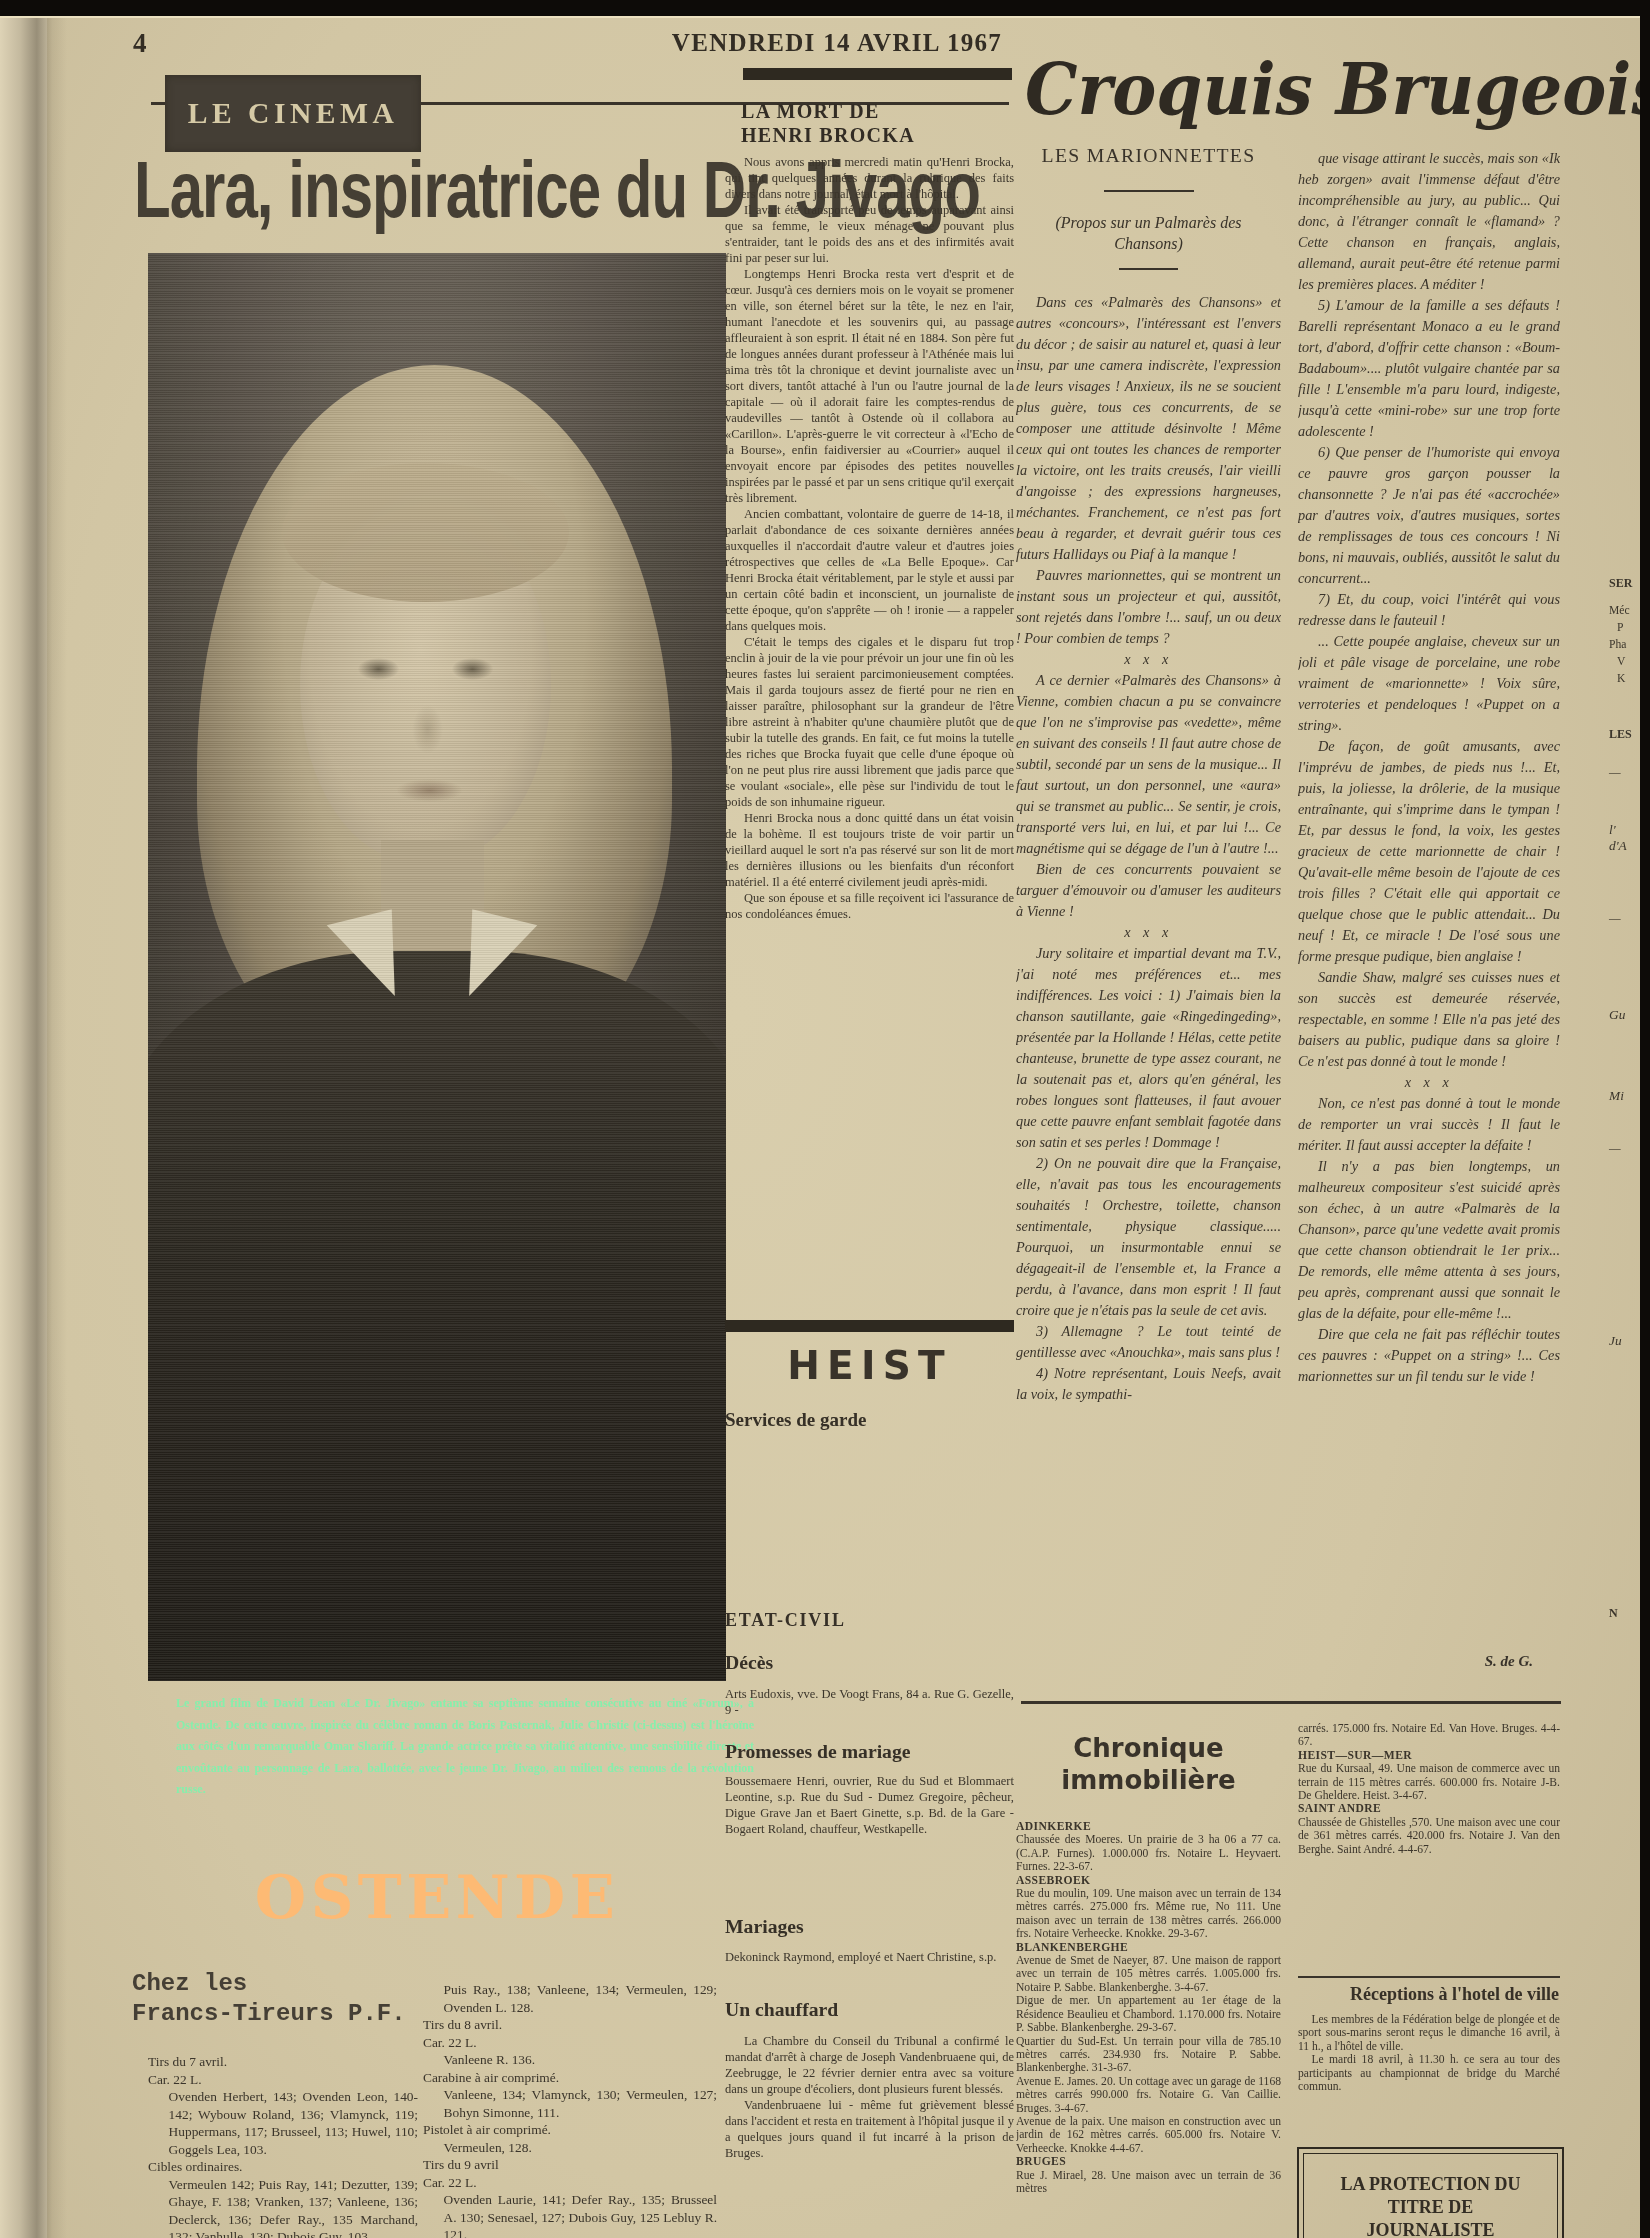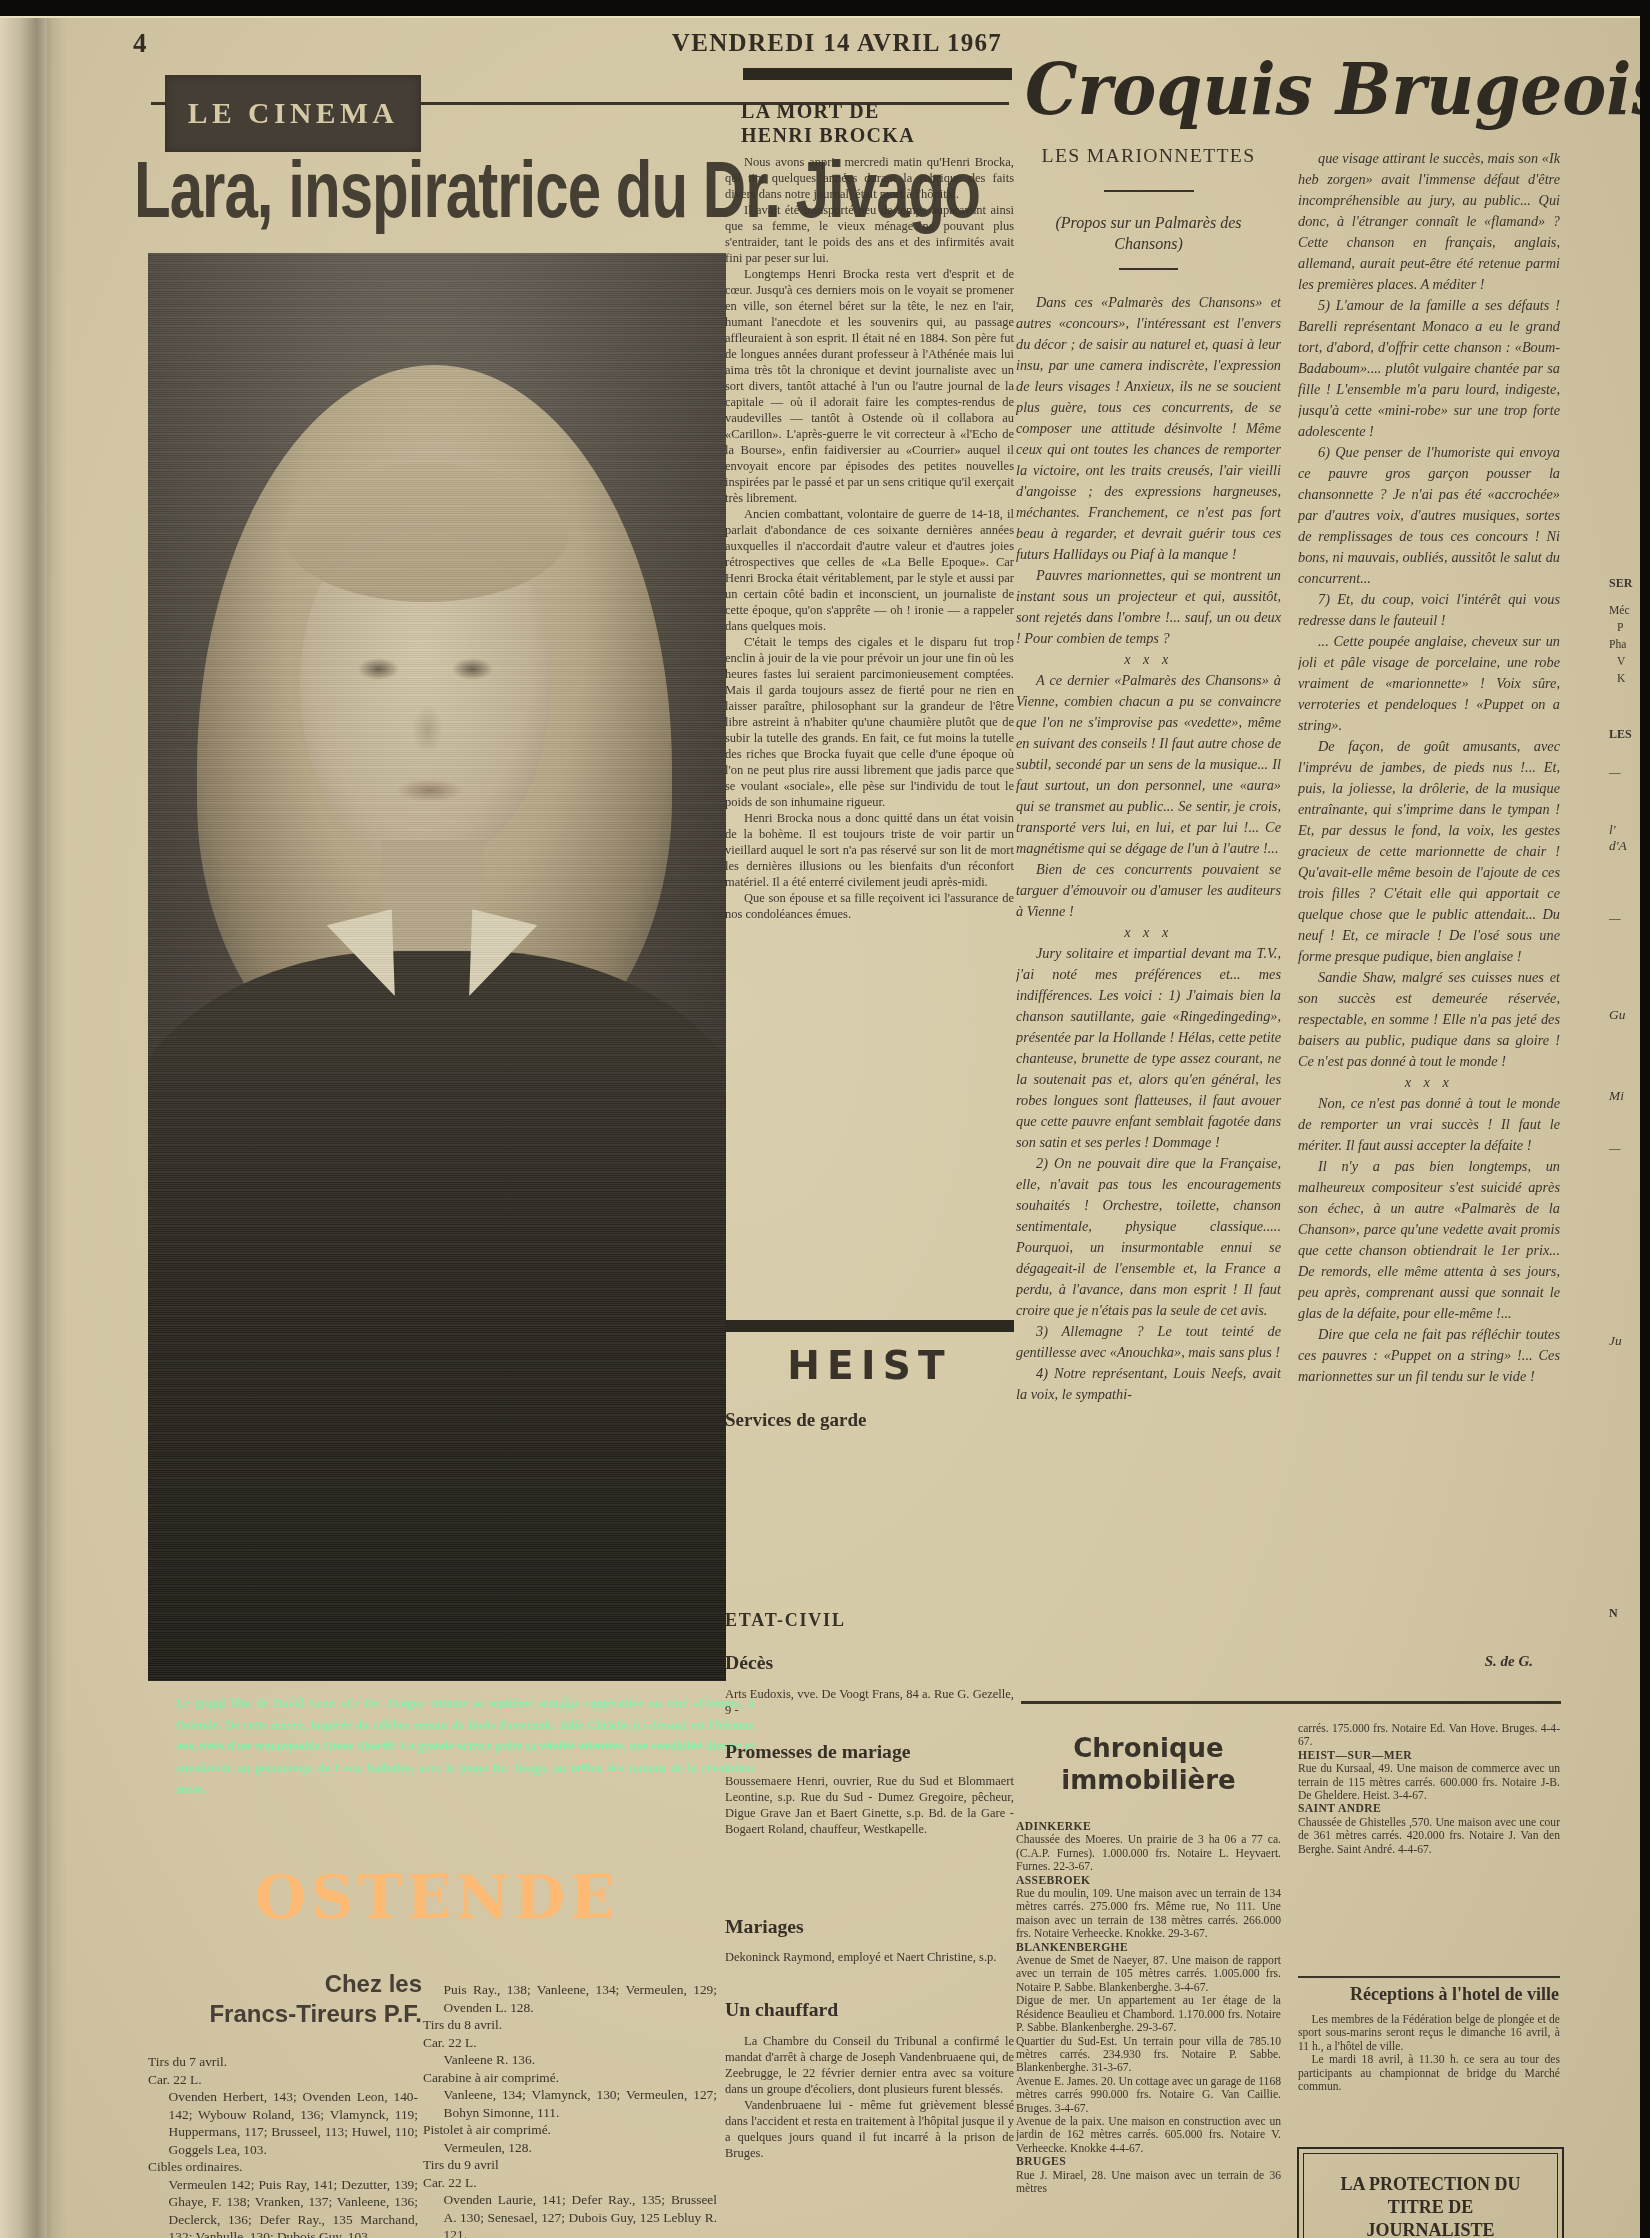--- a/index.html
+++ b/index.html
@@ -59,21 +59,21 @@
            border-top:85px solid #d9d0b6;transform:rotate(14deg);}
   .ph-sweater{left:-31px;top:698px;width:640px;height:761px;border-radius:44% 44% 0 0/26% 26% 0 0;
            background:linear-gradient(180deg,#3b362c,#2a261f 42%,#1f1c16);}
   .ph-grain{left:0;top:0;right:0;bottom:0;opacity:.06;
            background:repeating-linear-gradient(0deg, #fff 0 0.9px, #000 0.9px 1.8px);}
 
   .caption{left:148px;top:1693px;width:578px;font-size:12px;line-height:21.5px;font-weight:bold;
            text-align:justify;color:#86efac;margin-left:28px;}
   .ostende-title{left:148px;top:1863px;width:578px;text-align:center;
            font-family:"DejaVu Serif",serif;font-weight:bold;font-size:59px;letter-spacing:4.5px;color:#fdba74;}
-  .club{left:148px;top:1969px;width:274px;text-align:right;font-family:Liberation Sans, sans-serif;
+  .club{left:132px;top:1969px;width:274px;text-align:left;font-family:Liberation Mono, monospace;
            font-weight:bold;font-size:24px;line-height:29.6px;color:#453f35;}
   .scores{font-size:13.4px;line-height:17.5px;text-align:justify;}
   .scores .sh{text-indent:0;margin:0;}
   .scores .sb{margin:0;padding-left:20.6px;text-indent:0;}
   .scores-a{left:148px;top:2053px;width:270px;height:493px;overflow:hidden;}
   .scores-b{left:423px;top:1981px;width:294px;height:565px;overflow:hidden;}
 
   .mid-bar{left:743px;top:68px;width:269px;height:12px;background:#2e2920;}
   .brocka-title{left:741px;top:99px;width:287px;font-size:20px;line-height:24px;font-weight:bold;
            letter-spacing:1.3px;color:#322c24;}

